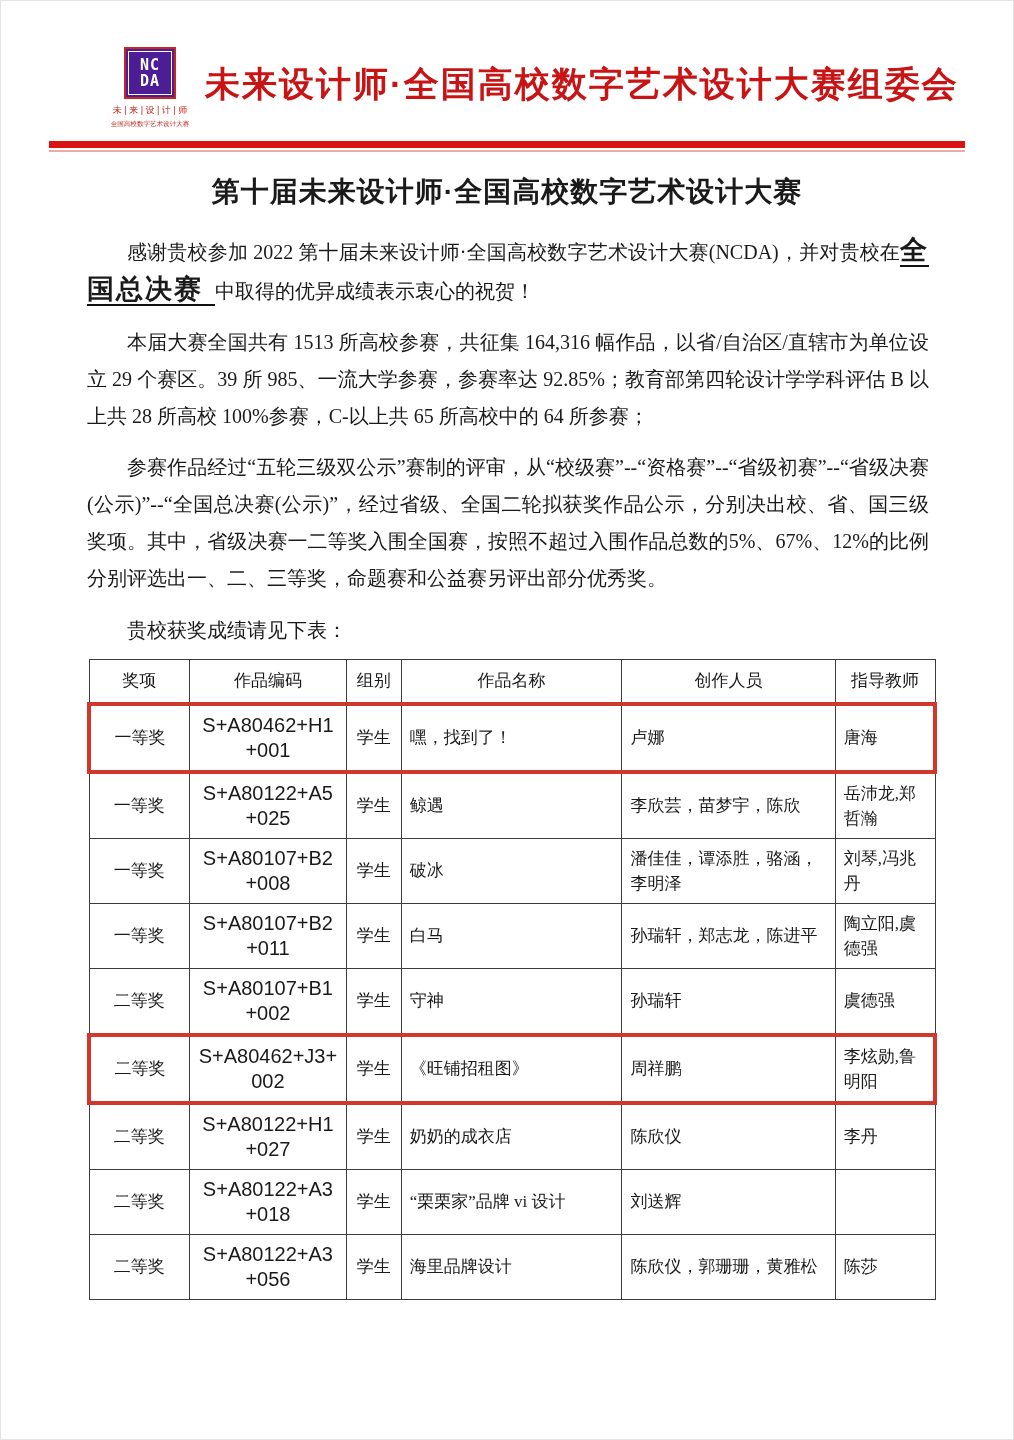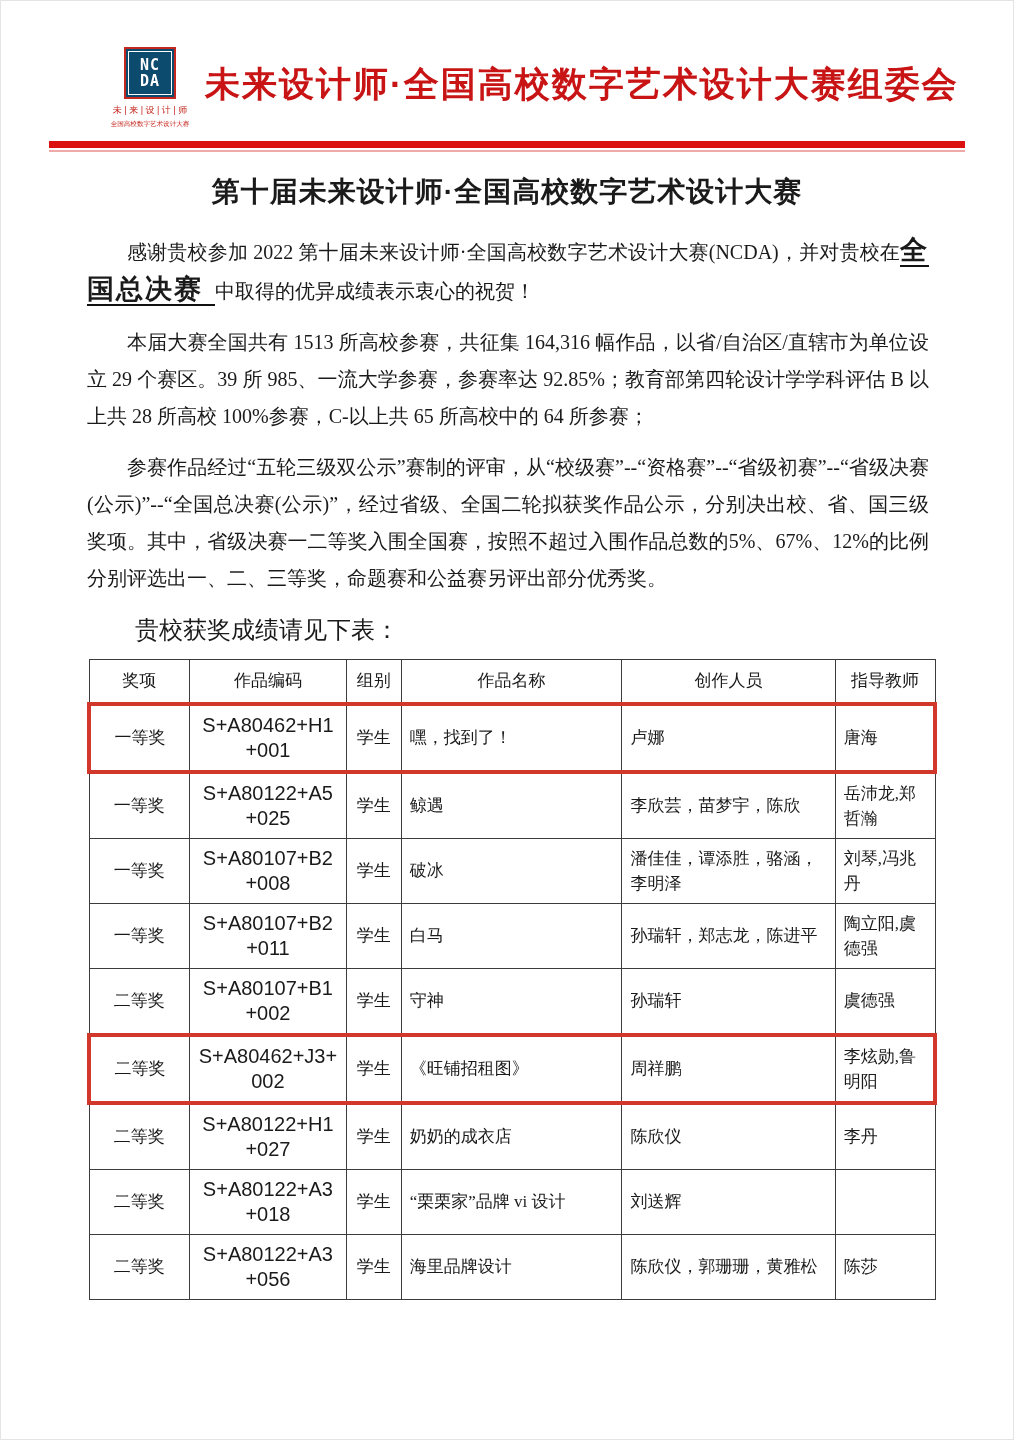--- a/index.html
+++ b/index.html
@@ -3,21 +3,21 @@
 <meta charset="utf-8">
 <style>
   * { margin:0; padding:0; box-sizing:border-box; }
   html,body { background:#fff; }
   body { width:1014px; height:1440px; font-family:"Liberation Serif", serif; color:#1a1a1a; }
   .page { width:1014px; height:1440px; background:#ffffff; border:1px solid #e4e4e4; padding:40px 48px 0 48px; overflow:hidden; position:relative; }
 
   
   .letterhead { display:flex; align-items:flex-start; padding-left:46px; height:92px; }
   .logo { width:110px; flex:0 0 110px; text-align:center; padding-top:6px; }
-  .logo-seal { width:52px; height:52px; background:#0c4a6e; margin:0 auto; color:#fff; display:flex; flex-direction:column; align-items:center; justify-content:center; font-family:"DejaVu Sans Mono", monospace; font-weight:bold; font-size:15px; line-height:16px; letter-spacing:1px; border:2px solid #c5281f; outline:1px solid #fff; outline-offset:-5px; }
+  .logo-seal { width:52px; height:52px; background:#4c1d95; margin:0 auto; color:#fff; display:flex; flex-direction:column; align-items:center; justify-content:center; font-family:"DejaVu Sans Mono", monospace; font-weight:bold; font-size:15px; line-height:16px; letter-spacing:1px; border:2px solid #c5281f; outline:1px solid #fff; outline-offset:-5px; }
   .logo-wordmark { color:#c5281f; font-size:9px; margin-top:5px; white-space:nowrap; font-family:"Liberation Sans", sans-serif; }
   .logo-tagline { color:#c5281f; font-size:8px; margin-top:2px; white-space:nowrap; transform:scale(.82); transform-origin:center top; font-family:"Liberation Sans", sans-serif; }
   .org-title { flex:1; text-align:left; color:#c81414; font-family:"Liberation Sans", sans-serif; font-weight:bold; font-size:35px; letter-spacing:2px; padding-top:20px; white-space:nowrap; }
 
   
   .rule { margin-top:8px; }
   .rule-thick { height:7px; background:#da1310; }
   .rule-thin  { height:2px; background:#eeaaa7; margin-top:2px; }
 
   
@@ -29,21 +29,21 @@
   .salutation { margin:22px 36px 0 38px; }
   .salutation-prefix { font-size:22px; }
   .school-name { font-size:31px; font-weight:bold; font-style:italic; letter-spacing:3px; }
   .salutation-colon { font-size:24px; font-weight:bold; }
 
   
   .bodytext { margin:0 36px 0 38px; }
   .p { font-size:20px; line-height:37px; text-align:justify; text-indent:2em; margin-top:14px; }
   .p-first { margin-top:18px; }
   .finals-highlight { font-size:27px; font-weight:bold; font-family:"Liberation Sans", sans-serif; border-bottom:2px solid #111; padding-right:12px; letter-spacing:2px; }
-  .table-intro { font-size:24px; line-height:34px; text-indent:2em; margin-top:16px; }
+  .table-intro { font-size:20px; line-height:34px; text-indent:2em; margin-top:16px; }
 
   
   table.awards { width:850px; margin:12px 0 0 38px; border-collapse:collapse; table-layout:fixed; font-size:17px; }
   .awards td, .awards th { border:1px solid #3c3c3c; padding:7px 8px; vertical-align:middle; font-weight:normal; line-height:25px; word-break:break-all; }
   .awards th { height:44px; text-align:center; }
   .awards td { height:42px; }
   .c-award, .c-code, .c-group { text-align:center; }
   .c-work, .c-creators, .c-teachers { text-align:left; }
   .c-code { font-family:"Liberation Sans", sans-serif; font-size:20px; }
   tr.highlight td { border-top:4px solid #d2372b; border-bottom:4px solid #d2372b; }

